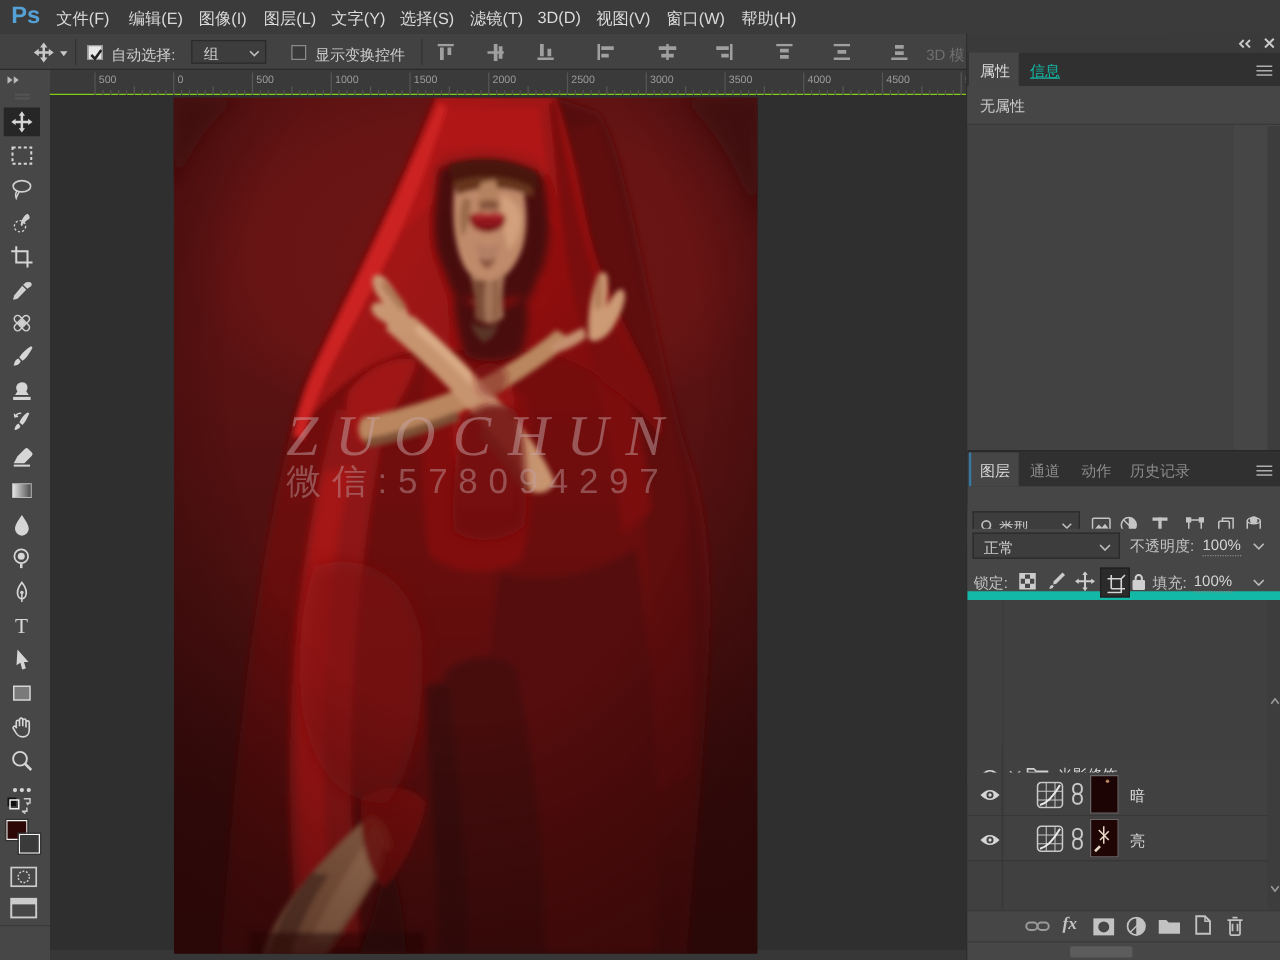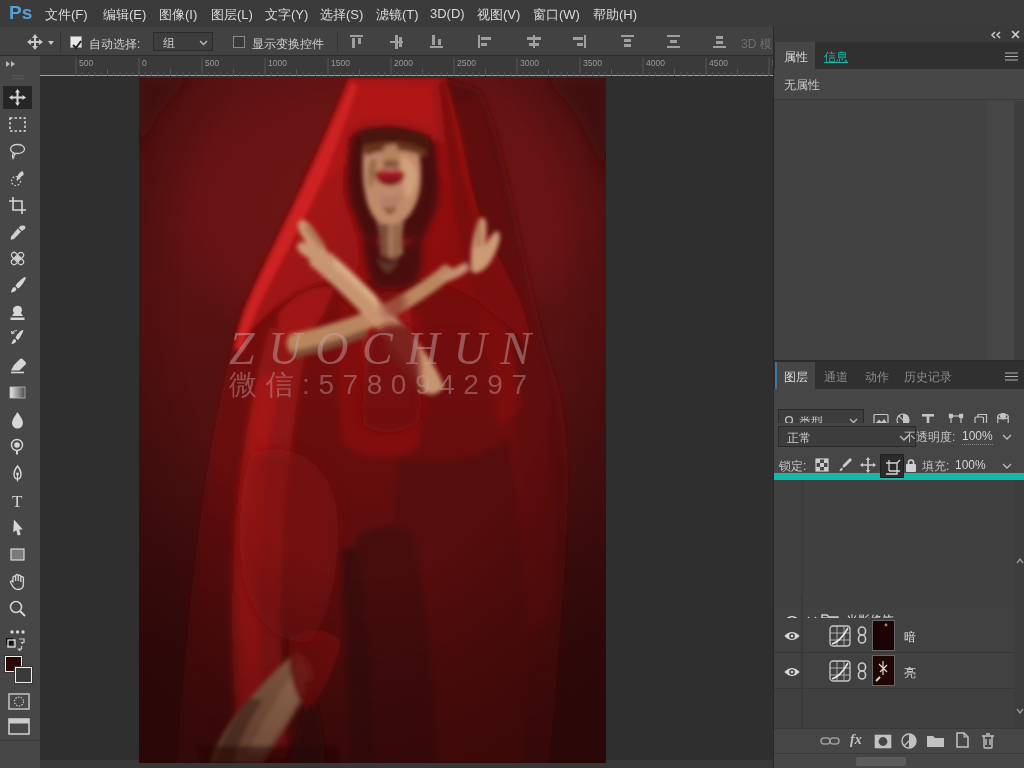--- a/index.html
+++ b/index.html
@@ -671,21 +671,21 @@
         <g>
             <ellipse cx="130" cy="4.6" rx="5.2" ry="2.4"></ellipse>
             <path d="M124.8 4.6 V12.4 a5.2 2.4 0 0 0 10.4 0 V4.6"></path>
             <circle cx="130" cy="4" r="3" fill="#c4c4c4" stroke="none"></circle>
           </g>
       </g>
     </svg>
   </div>
 
   <div class="abs" style="left:0;top:396px;width:251px;height:29px;background:#464646;">
-    <div class="field" style="left:4px;top:3px;width:138px;height:21px;">
+    <div class="field" style="left:4px;top:3px;width:118px;height:21px;">
       <span class="abs" style="left:8px;top:3px;">正常</span>
       <svg class="abs" style="right:6px;top:8px;" width="10" height="6" viewBox="0 0 10 6">
           <path d="M1 1 L5 5 L9 1" stroke="#bbb" stroke-width="1.3" fill="none"></path>
         </svg>
     </div>
     <span class="abs" style="left:130px;top:6px;font-size:12px;color:#c3c3c3;">不透明度:</span>
     <span class="abs" style="left:188px;top:6px;font-size:12px;color:#d5d5d5;border-bottom:1px dotted #888;padding-bottom:1px;">100%</span>
     <svg class="abs" style="left:228px;top:11px;" width="10" height="6" viewBox="0 0 10 6">
         <path d="M1 1 L5 5 L9 1" stroke="#bbb" stroke-width="1.3" fill="none"></path>
       </svg>

